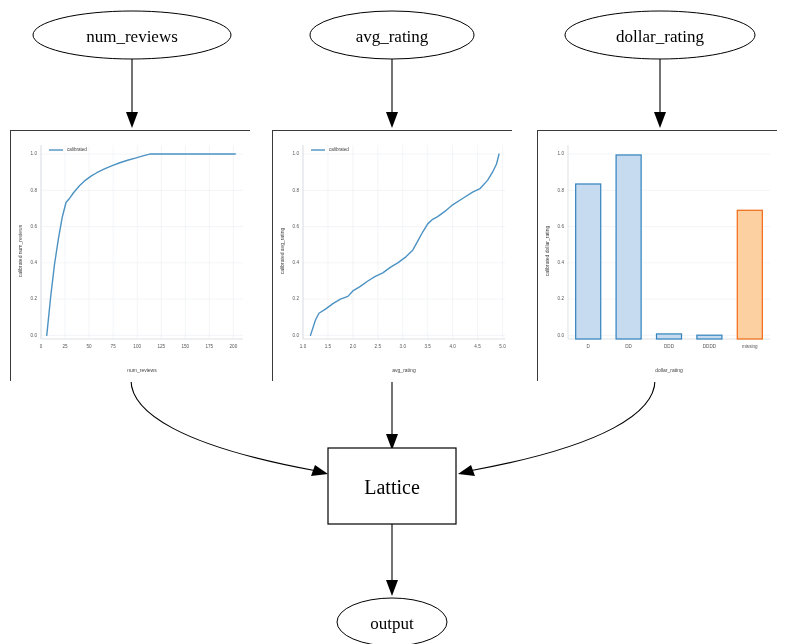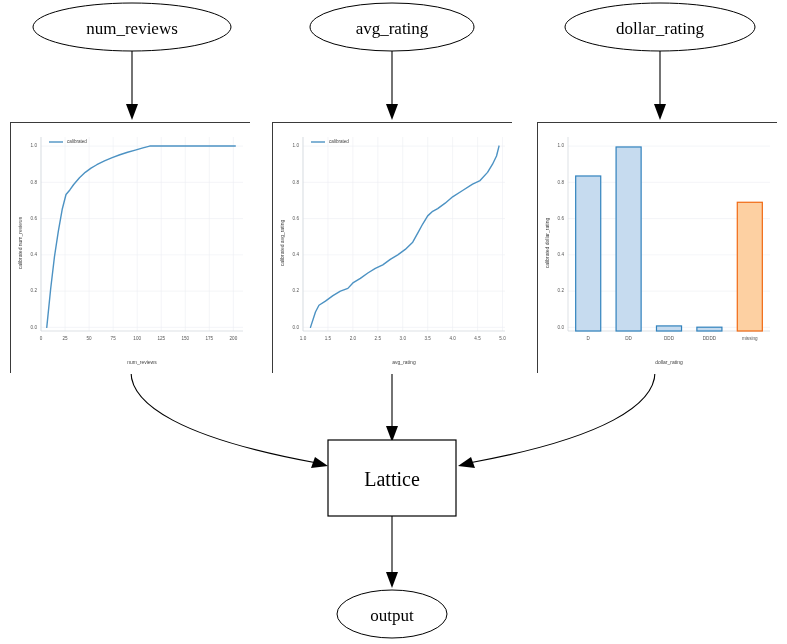--- a/index.html
+++ b/index.html
@@ -1,18 +1,18 @@
 <!DOCTYPE html>
 <html><head>
 <meta charset="utf-8">
 <style>
   html,body{margin:0;padding:0;background:#ffffff;}
   body{width:787px;height:644px;position:relative;overflow:hidden;
        font-family:"Liberation Serif", serif;}
-  .stage{position:absolute;left:0;top:0;width:787px;height:520px;}
+  .stage{position:absolute;left:0;top:8px;width:787px;height:520px;}
   svg{display:block;}
   .node-ellipse{fill:#ffffff;stroke:#000000;stroke-width:1;}
   .node-rect{fill:#ffffff;stroke:#000000;stroke-width:1.2;}
   .node-label{font-family:"Liberation Serif", serif;fill:#000000;text-anchor:middle;}
   .edge{fill:none;stroke:#000000;stroke-width:1.1;}
   .arrowhead{fill:#000000;stroke:none;}
 
   .panel{position:absolute;box-sizing:border-box;
          border:1px solid #3a3a3a;background:#ffffff;}
   .plot-svg{position:absolute;left:0;top:0;}

